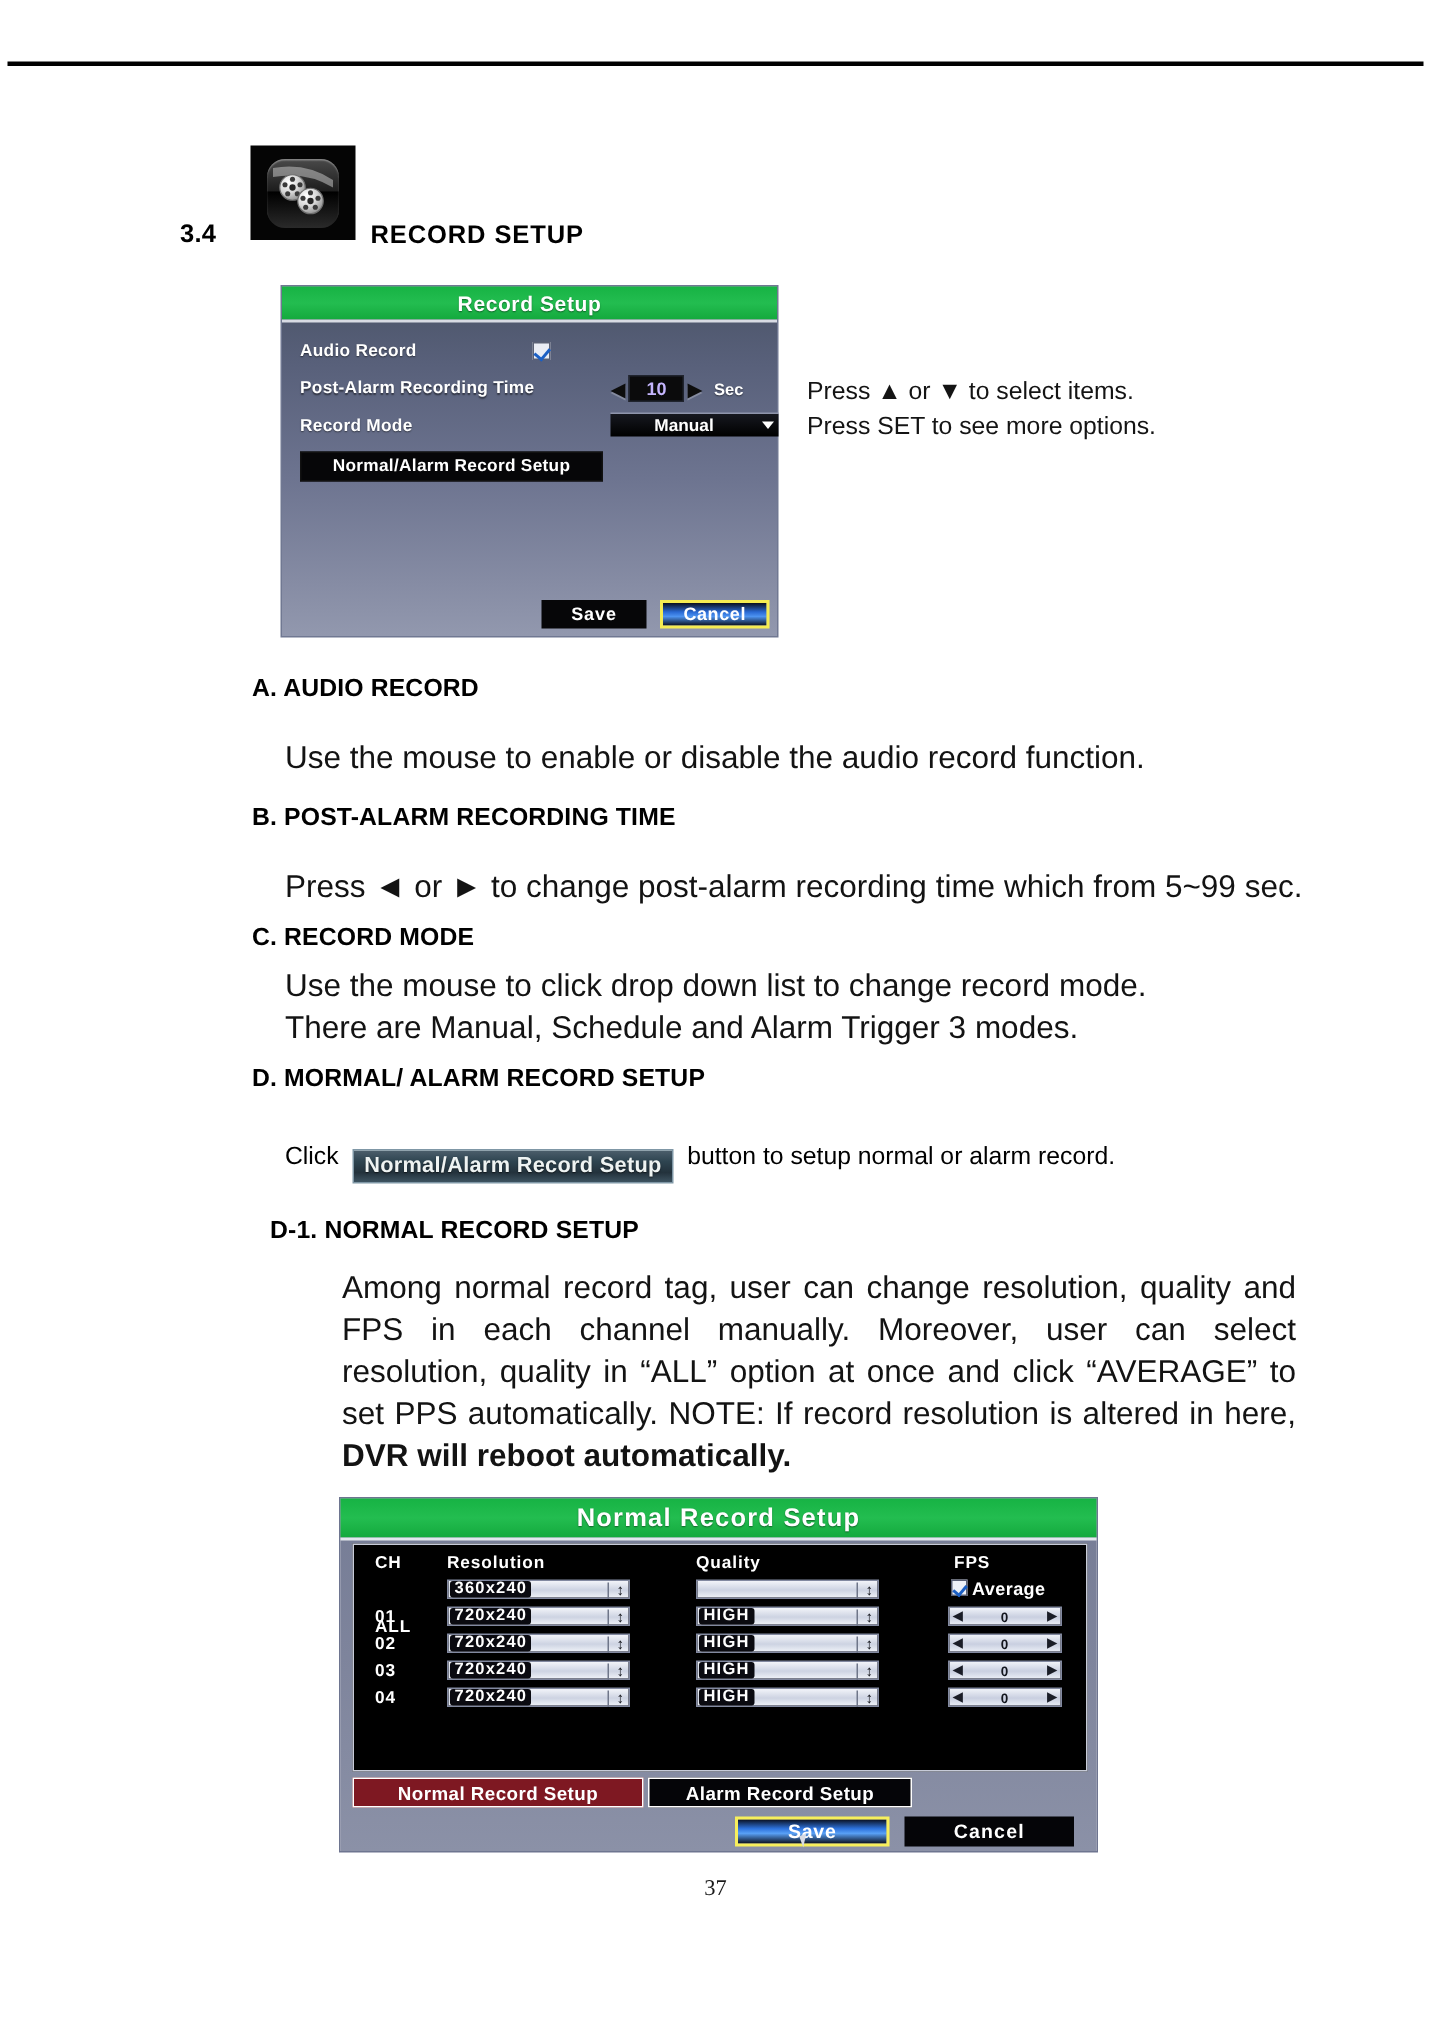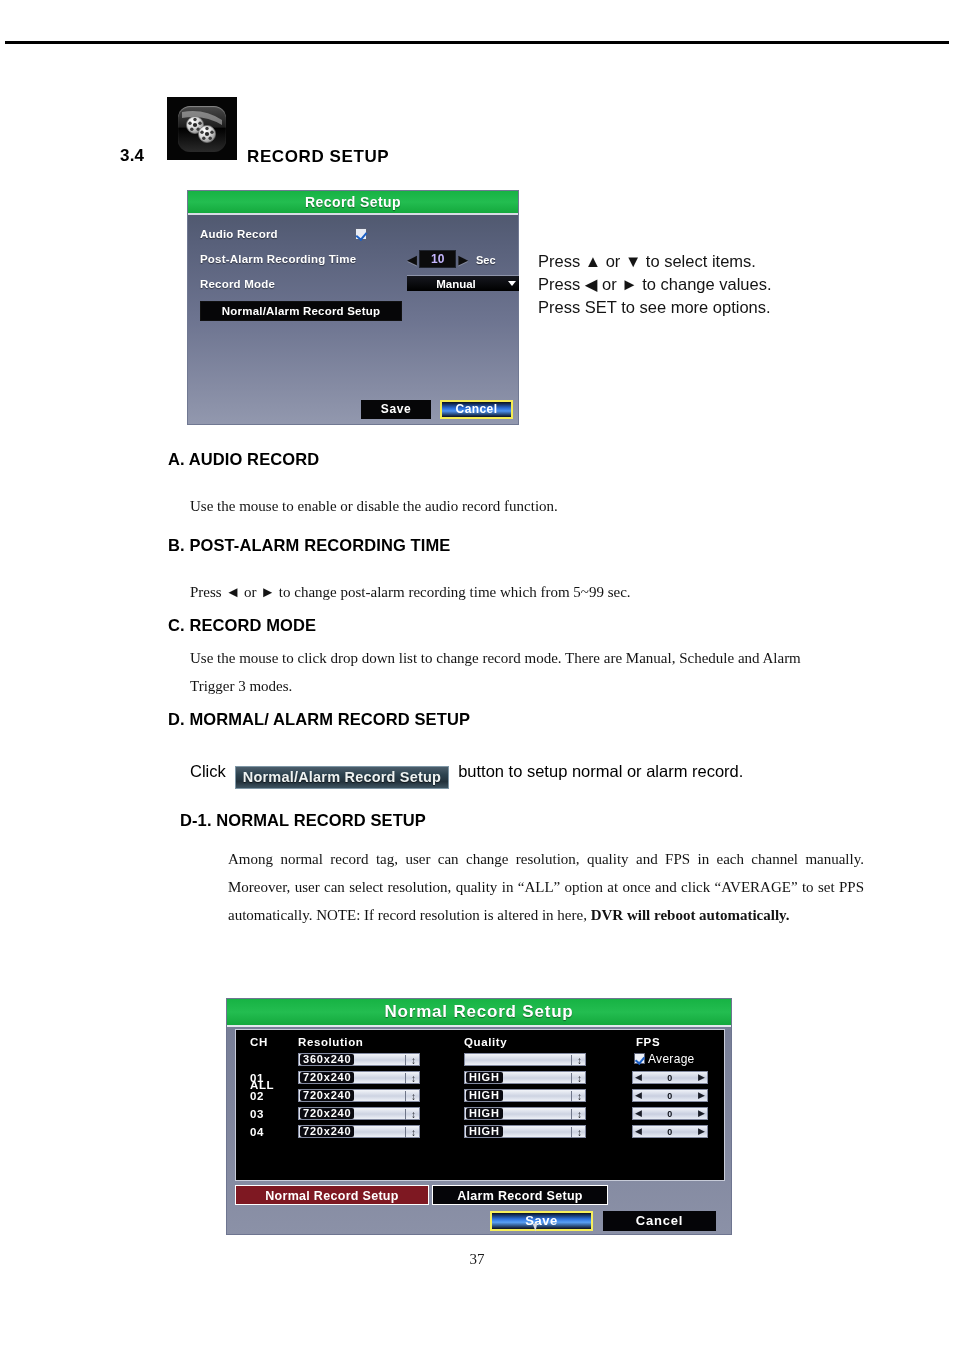--- a/index.html
+++ b/index.html
@@ -248,24 +248,23 @@
   
   .heading-item {
     position: absolute;
     font-size: 16.5px;
     font-weight: bold;
     letter-spacing: 0.1px;
     white-space: nowrap;
   }
   .para {
     position: absolute;
-    font-size: 15px;
+    font-size: 21px;
     line-height: 28px;
     color: #131313;
-    font-family: Liberation Serif, serif;
   }
   .para.just { text-align: justify; }
 
   .click-line {
     position: absolute;
     left: 190px;
     top: 762px;
     font-size: 16.5px;
     white-space: nowrap;
   }
@@ -408,21 +407,21 @@
     width: 4px;
     height: 7px;
     border: solid #1b5fc4;
     border-width: 0 2px 2px 0;
     transform: rotate(40deg);
   }
   .nr-avg-label {
     position: absolute;
     color: #ffffff;
     font-size: 12px;
-    font-weight: normal;
+    font-weight: bold;
     letter-spacing: 0.3px;
   }
 
   
   .nr-tab {
     position: absolute;
     height: 20px;
     line-height: 20px;
     box-sizing: border-box;
     color: #ffffff;
@@ -531,21 +530,20 @@
 
     <div class="rs-pushbtn" style="left:12px; top:86px; width:200px;">Normal/Alarm Record Setup</div>
 
     <div class="rs-save" style="left:173px; top:185px; width:70px;">Save</div>
     <div class="rs-cancel" style="left:252px; top:185px; width:73px;">Cancel</div>
   </div>
 </div>
 
 <div class="instructions">
   <div>Press ▲ or ▼ to select items.</div>
-  <div>Press ◀ or ► to change values.</div>
   <div>Press SET to see more options.</div>
 </div>
 
 <div class="heading-item" style="left:168px; top:450px;">A. AUDIO RECORD</div>
 <div class="para" style="left:190px; top:492px; width:700px;">Use the mouse to enable or disable the audio record function.</div>
 
 <div class="heading-item" style="left:168px; top:536px;">B. POST-ALARM RECORDING TIME</div>
 <div class="para" style="left:190px; top:578px; width:720px;">Press ◄ or ► to change post-alarm recording time which from 5~99 sec.</div>
 
 <div class="heading-item" style="left:168px; top:616px;">C. RECORD MODE</div>

